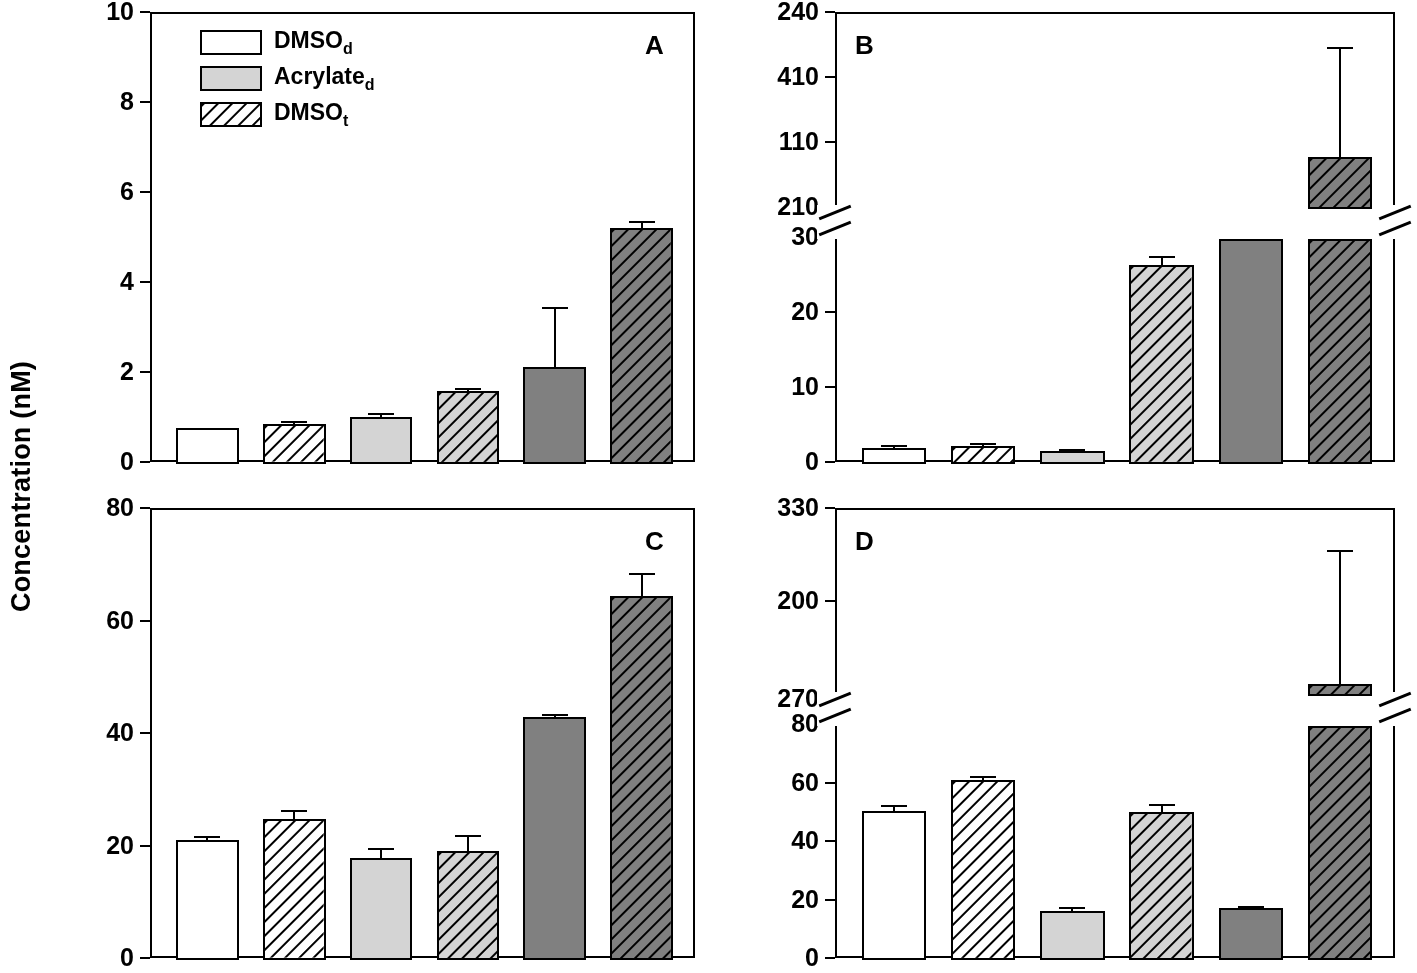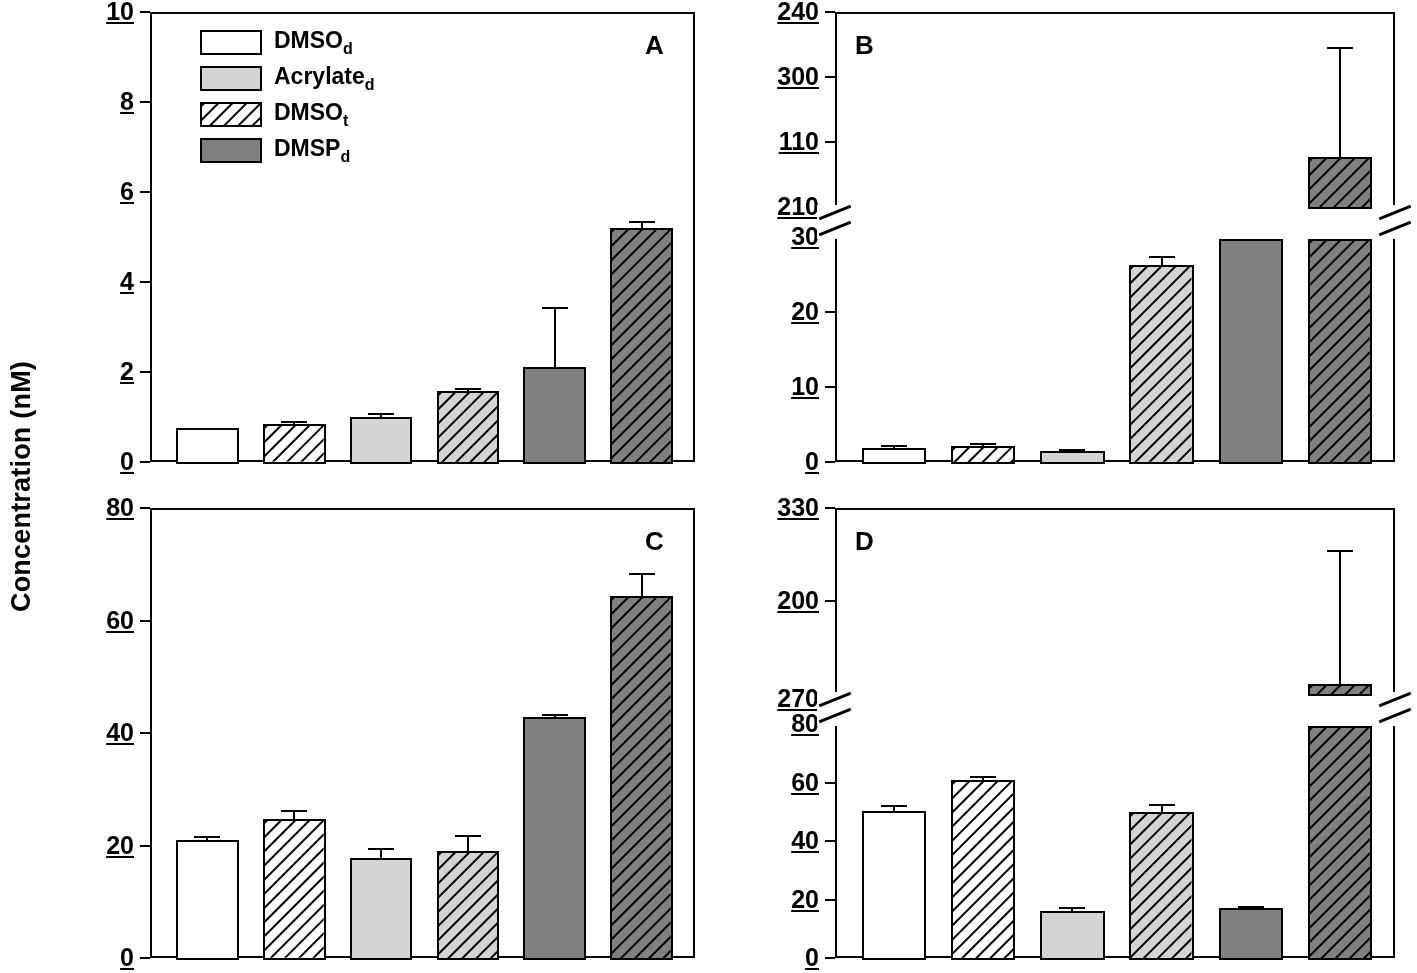--- a/index.html
+++ b/index.html
@@ -14,21 +14,21 @@
     transform:rotate(-90deg);white-space:nowrap;
     font-size:27px;font-weight:bold;letter-spacing:.2px;
   }
 
   .panel{position:absolute;}
   .plotbox{position:absolute;border:2px solid #000;background:#fff;box-sizing:border-box;}
 
   .axis-tick{position:absolute;background:#000;height:2px;width:10px;left:-10px;}
   .tick-label{
     position:absolute;right:0;font-size:25px;font-weight:bold;
-    text-align:right;white-space:nowrap;line-height:1;text-decoration:underline;
+    text-align:right;white-space:nowrap;line-height:1;
   }
 
   .bar{position:absolute;bottom:0;border:2px solid #000;box-sizing:border-box;}
   .err{position:absolute;width:2px;background:#000;}
   .errcap{position:absolute;height:2px;background:#000;}
 
   .panel-letter{position:absolute;font-size:26px;font-weight:bold;}
 
   .legend{position:absolute;}
   .legend-row{display:flex;align-items:center;height:36px;}
@@ -108,24 +108,20 @@
         </div>
         <div class="legend-row">
           <div class="swatch" style="background: rgb(255, 255, 255);">
             <svg width="100%" height="100%" preserveAspectRatio="none" style="display:block">
               <rect width="100%" height="100%" fill="#ffffff"></rect>
               <rect width="100%" height="100%" fill="url(#hatchpat)"></rect>
             </svg>
           </div>
           <div class="legend-text">DMSO<sub>t</sub></div>
         </div>
-        <div class="legend-row">
-          <div class="swatch" style="background: rgb(128, 128, 128);"></div>
-          <div class="legend-text">DMSP<sub>d</sub></div>
-        </div>
       </div>
     </div>
 
   <div class="panel" id="panelB" style="left: 725px; top: 0px; width: 690px; height: 480px;">
       <div class="plotbox" style="left: 110px; top: 12px; width: 560px; height: 450px;">
         <div class="bar" style="left: 24.8px; width: 64.4px; height: 16.5px; bottom: auto; top: 433.5px; background: rgb(255, 255, 255);"></div>
         <div class="err" style="left: 56px; top: 431.25px; height: 2.25px;"></div>
         <div class="errcap" style="left: 44px; top: 431.25px; width: 26px;"></div>
         <div class="bar" style="left: 114px; width: 64.4px; height: 18px; bottom: auto; top: 432px; background: rgb(255, 255, 255);">
           <svg width="100%" height="100%" preserveAspectRatio="none" style="display:block">
@@ -169,21 +165,21 @@
       <div class="tick-label" style="left: 0px; width: 94px; top: 374px;">10</div>
       <div class="axis-tick" style="left: 100px; top: 311px;"></div>
       <div class="tick-label" style="left: 0px; width: 94px; top: 299px;">20</div>
       <div class="axis-tick" style="left: 100px; top: 236px;"></div>
       <div class="tick-label" style="left: 0px; width: 94px; top: 224px;">30</div>
       <div class="axis-tick" style="left: 100px; top: 206px;"></div>
       <div class="tick-label" style="left: 0px; width: 94px; top: 194px;">210</div>
       <div class="axis-tick" style="left: 100px; top: 141px;"></div>
       <div class="tick-label" style="left: 0px; width: 94px; top: 129px;">110</div>
       <div class="axis-tick" style="left: 100px; top: 76px;"></div>
-      <div class="tick-label" style="left: 0px; width: 94px; top: 64px;">300</div>
+      <div class="tick-label" style="left: 0px; width: 94px; top: 64px;">410</div>
       <div class="axis-tick" style="left: 100px; top: 11px;"></div>
       <div class="tick-label" style="left: 0px; width: 94px; top: -1px;">240</div>
       <div class="break" style="left: 92px; top: 205px; width: 36px; height: 34px;">
         <div class="breakmask" style="left: 0px; top: 0px; width: 36px; height: 34px;"></div>
         <i style="left: 1px; top: 6px;"></i>
         <i style="left: 1px; top: 22px;"></i>
       </div>
       <div class="break" style="left: 652px; top: 205px; width: 36px; height: 34px;">
         <div class="breakmask" style="left: 0px; top: 0px; width: 36px; height: 34px;"></div>
         <i style="left: 1px; top: 6px;"></i>

